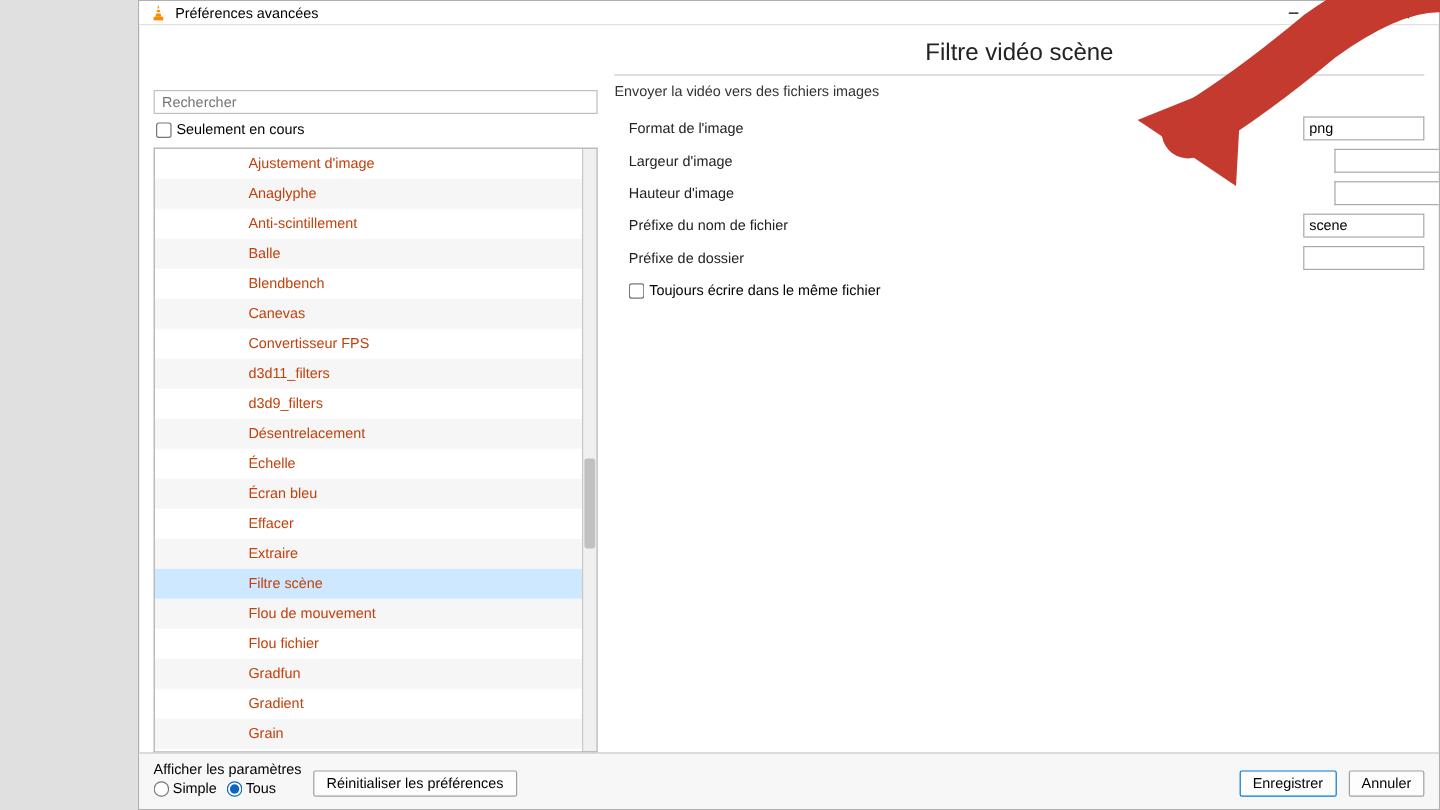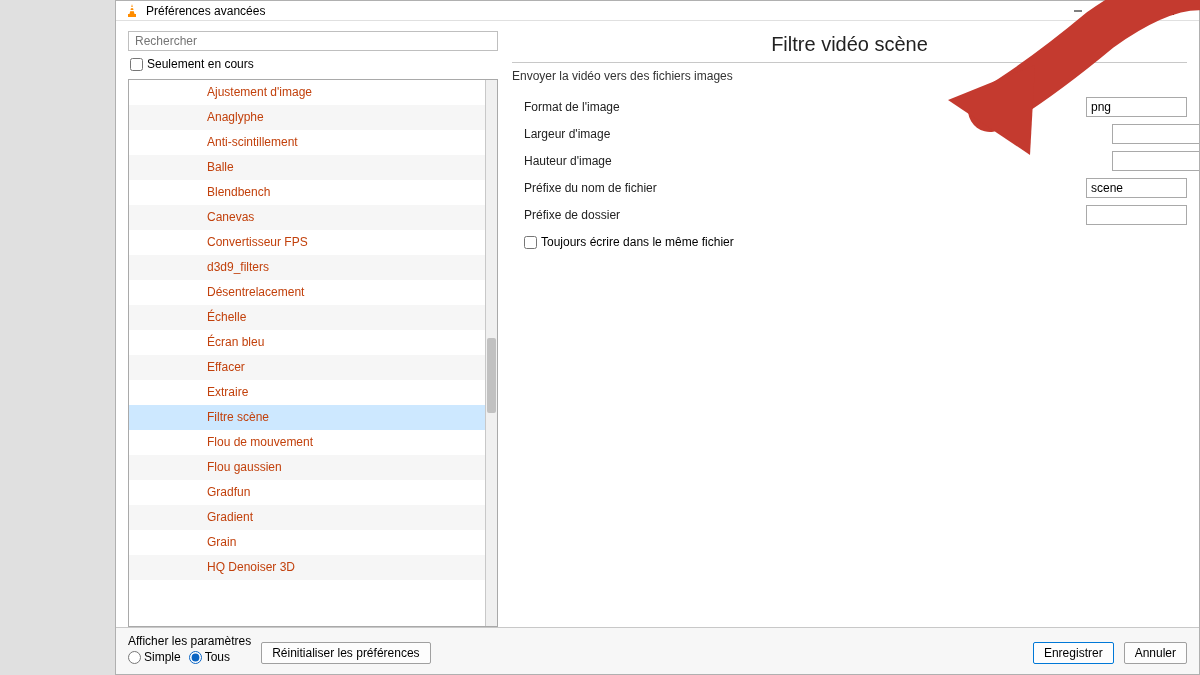--- a/index.html
+++ b/index.html
@@ -62,20 +62,21 @@
   display: flex;
   overflow: hidden;
   padding: 10px 12px 0 12px;
   gap: 14px;
 }
 .left-col {
   width: 370px;
   display: flex;
   flex-direction: column;
   gap: 4px;
+  margin-top: 44px;
 }
 .search-input {
   border: 1px solid #bfbfbf;
   height: 20px;
   padding: 2px 6px;
   font-size: 12px;
   color: #777;
   background: #ffffff;
 }
 .only-current {
@@ -276,29 +277,30 @@
       </label>
       <div class="tree-wrap">
         <div class="tree" id="tree">
             <div class="tree-item">Ajustement d'image</div>
             <div class="tree-item">Anaglyphe</div>
             <div class="tree-item">Anti-scintillement</div>
             <div class="tree-item">Balle</div>
             <div class="tree-item">Blendbench</div>
             <div class="tree-item">Canevas</div>
             <div class="tree-item">Convertisseur FPS</div>
+            <div class="tree-item">d3d11_filters</div>
             <div class="tree-item">d3d9_filters</div>
             <div class="tree-item">Désentrelacement</div>
             <div class="tree-item">Échelle</div>
             <div class="tree-item">Écran bleu</div>
             <div class="tree-item">Effacer</div>
             <div class="tree-item">Extraire</div>
             <div class="tree-item selected">Filtre scène</div>
             <div class="tree-item">Flou de mouvement</div>
-            <div class="tree-item">Flou gaussien</div>
+            <div class="tree-item">Flou fichier</div>
             <div class="tree-item">Gradfun</div>
             <div class="tree-item">Gradient</div>
             <div class="tree-item">Grain</div>
             <div class="tree-item">HQ Denoiser 3D</div>
           </div>
         <div class="tree-scrollbar">
           <div class="thumb"></div>
         </div>
       </div>
     </div>

